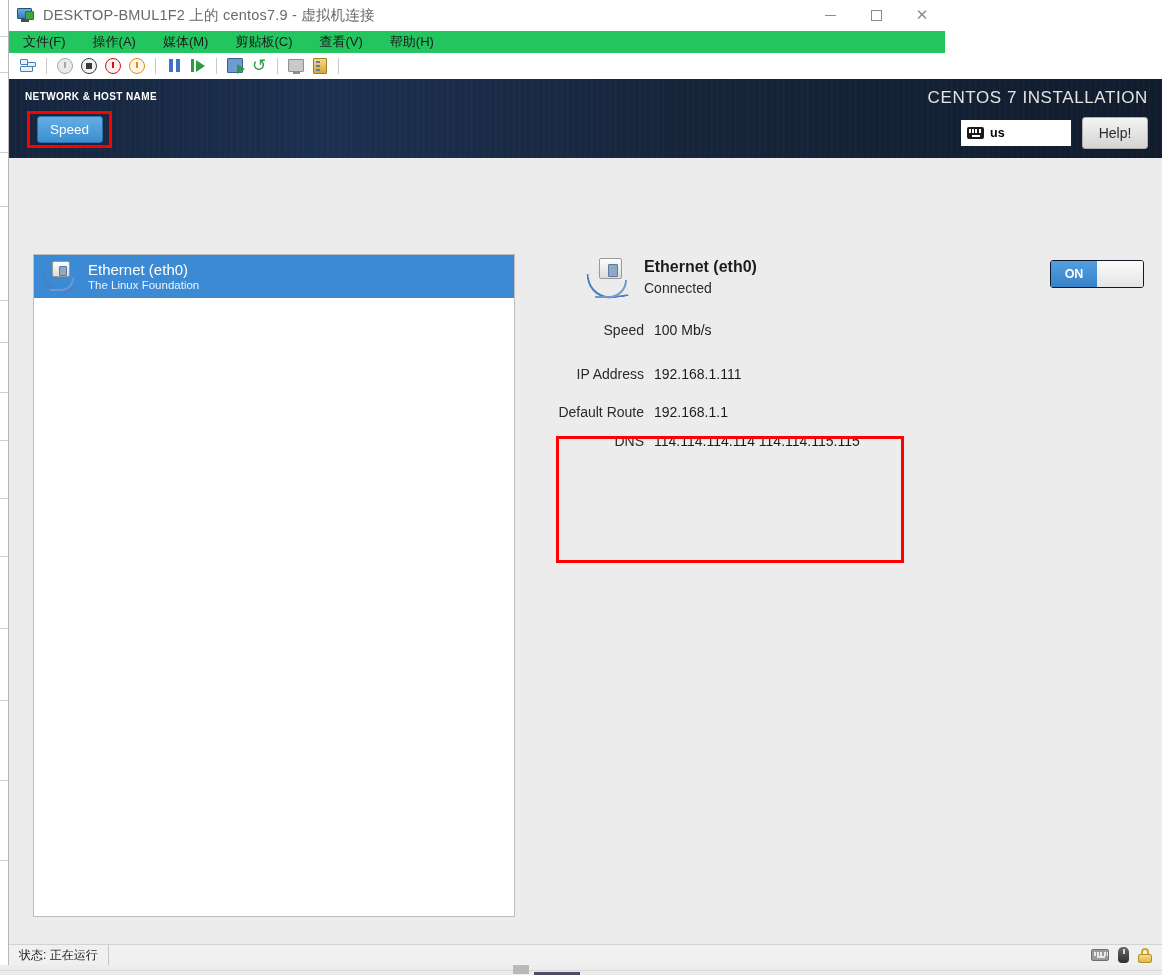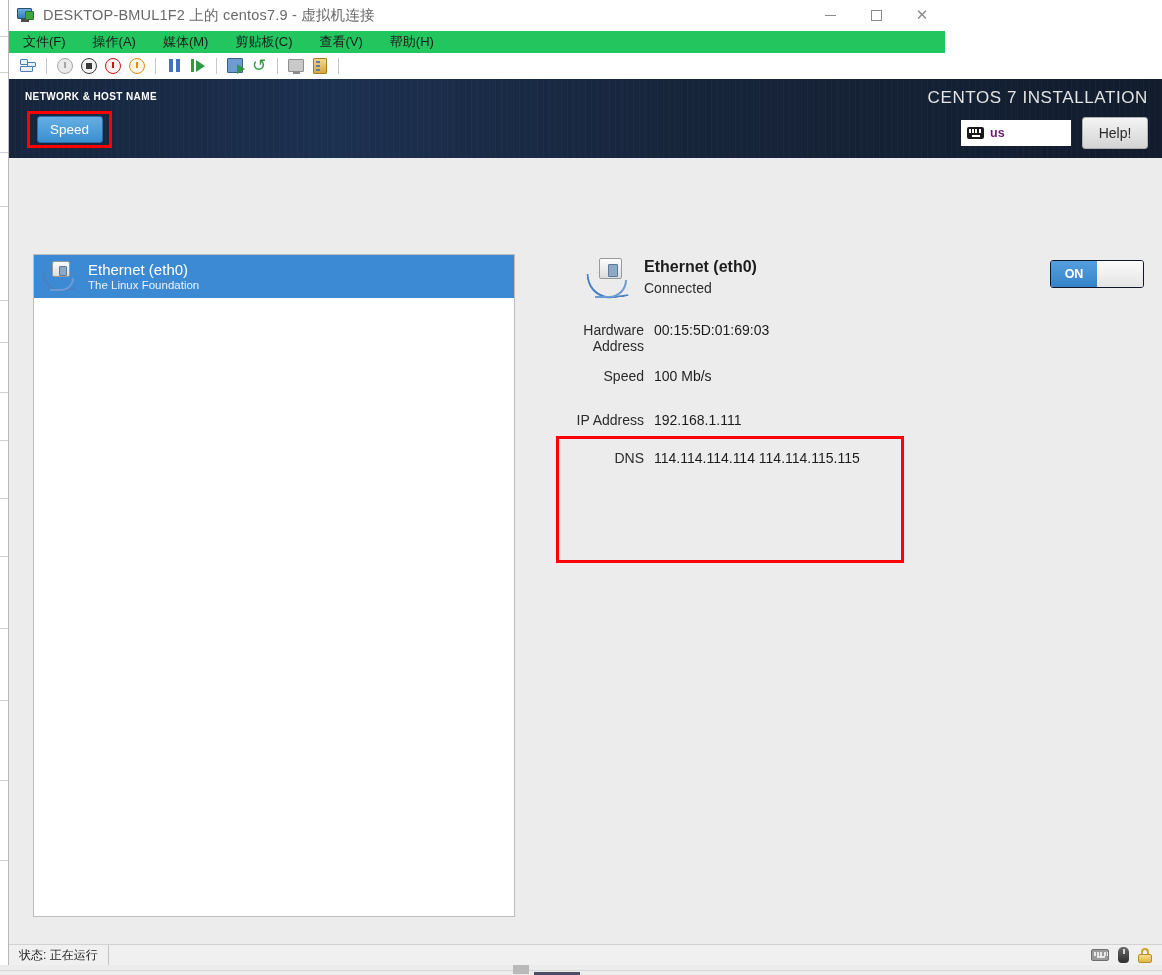--- a/index.html
+++ b/index.html
@@ -195,21 +195,21 @@
     position: relative; flex: none;
   }
   .kbd-glyph:before {
     content: ''; position: absolute; left: 2px; top: 2px; width: 13px; height: 4px;
     background:
       repeating-linear-gradient(90deg, #ffffff 0 2px, #1a1a1a 2px 3.2px);
   }
   .kbd-glyph:after {
     content: ''; position: absolute; left: 4.5px; bottom: 2px; width: 8px; height: 2px; background: #ffffff;
   }
-  .kbd-label { font-size: 12.5px; font-weight: bold; color: #701a75; }
+  .kbd-label { font-size: 12.5px; font-weight: bold; color: #000000; }
   .btn-help {
     width: 66px; height: 32px;
     background: linear-gradient(#f4f4f4, #d4d4d4);
     border: 1px solid #b0b0b0; border-radius: 3px;
     color: #2b2b2b; font-size: 14px;
     display: flex; align-items: center; justify-content: center;
   }
 
   
   .ana-body { position: relative; height: 786px; background: #ececec; }
@@ -488,32 +488,32 @@
               <span class="detail-name" style="display:block">Ethernet (eth0)</span>
               <span class="detail-state" style="display:block">Connected</span>
             </span>
             <div class="toggle">
               <span class="on">ON</span>
               <span class="off"></span>
             </div>
           </div>
 
           <div class="kv">
-            <div class="kv-row">
-              <span class="k">Hardware Address</span>
-              <span class="v">00:15:5D:01:69:03</span>
-            </div>
             <div class="kv-row" style="margin-bottom:28px">
               <span class="k">Speed</span>
               <span class="v">100 Mb/s</span>
             </div>
             <div class="kv-row" style="margin-bottom:22px">
               <span class="k">IP Address</span>
               <span class="v">192.168.1.111</span>
             </div>
+            <div class="kv-row" style="margin-bottom:13px">
+              <span class="k">Default Route</span>
+              <span class="v">192.168.1.1</span>
+            </div>
             <div class="kv-row">
               <span class="k">DNS</span>
               <span class="v">114.114.114.114 114.114.115.115</span>
             </div>
           </div>
         </div>
 
         <div class="redbox"></div>
 
       </div>

